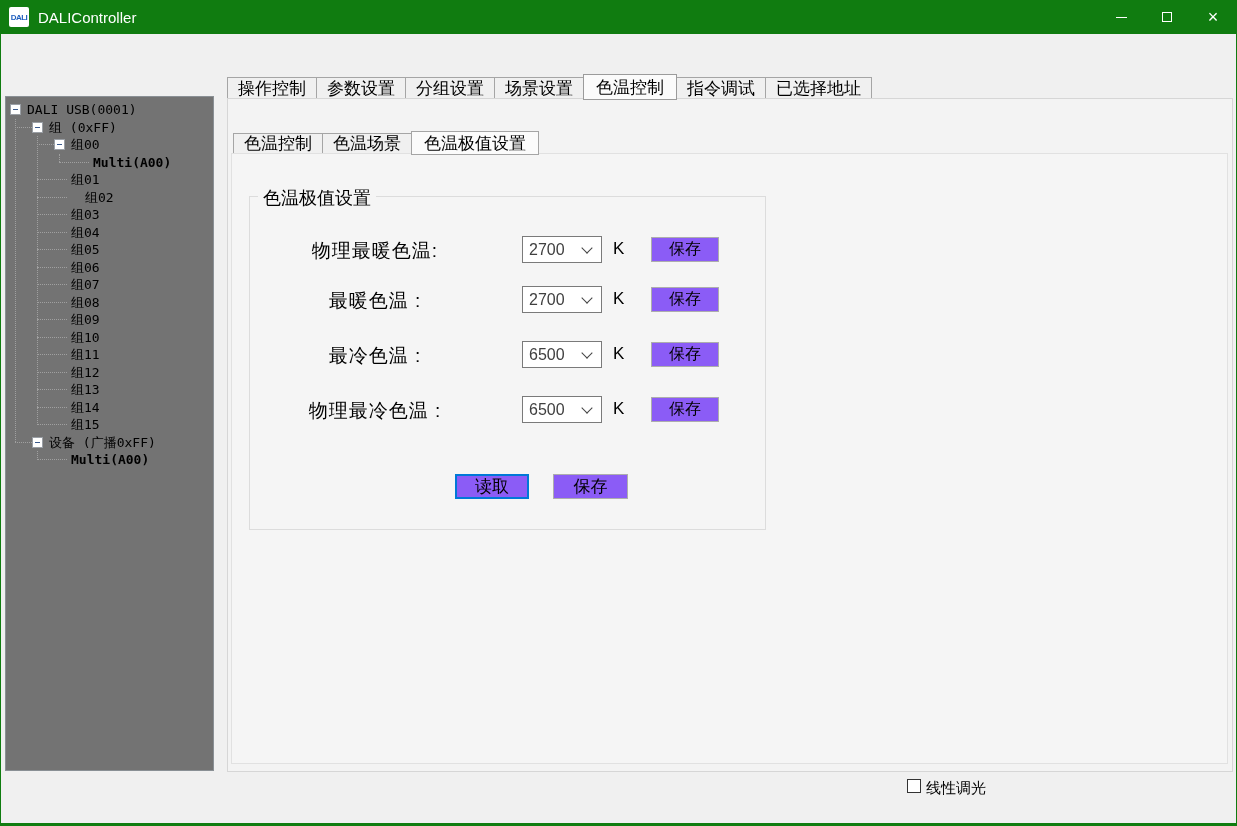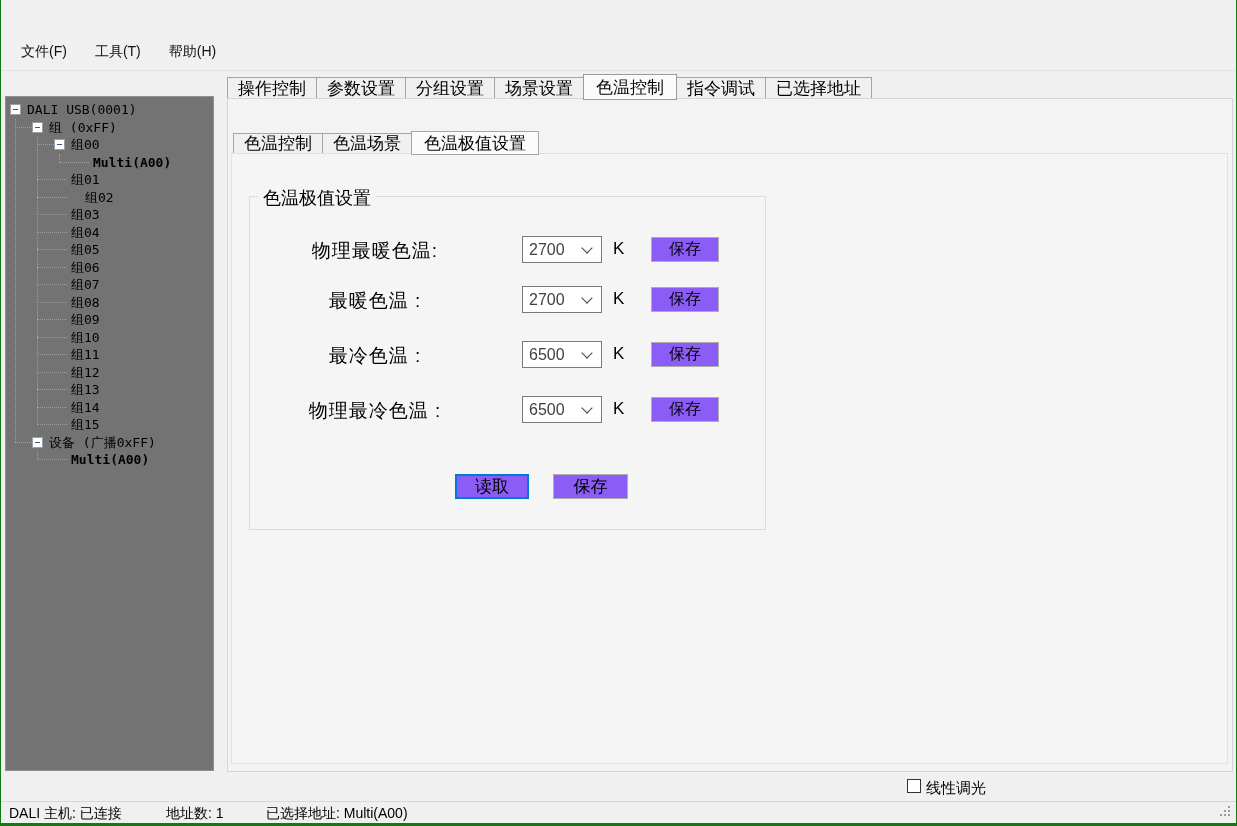--- a/index.html
+++ b/index.html
@@ -85,26 +85,36 @@
   .status-item { position:absolute; top:3px; white-space:nowrap; }
   .bottom-edge { position:absolute; left:0; right:0; bottom:0; height:3px; background:#107C10; }
   .resize-grip { position:absolute; right:6px; bottom:7px; width:2px; height:2px; background:#9a9a9a;
     box-shadow:-4px 0 #9a9a9a,-8px 0 #9a9a9a,0 -4px #9a9a9a,-4px -4px #9a9a9a,0 -8px #9a9a9a; }
 </style>
 </head>
 <body>
 
 <div class="window">
 
-
-  <div class="menubar" id="menubar">
-      <div class="menu-item">文件(F)</div>
-      <div class="menu-item">工具(T)</div>
-      <div class="menu-item">帮助(H)</div>
+  <div class="titlebar">
+    <div class="app-icon">DALI</div>
+    <div class="title-text">DALIController</div>
+    <div class="win-controls">
+      <div class="win-btn">
+        <span class="glyph-min"></span>
+      </div>
+      <div class="win-btn">
+        <span class="glyph-max"></span>
+      </div>
+      <div class="win-btn">
+        <span class="glyph-close">×</span>
+      </div>
     </div>
+  </div>
+
 
   <div class="tree-panel">
     <div class="tree-inner" id="tree">
         <div class="tree-row">
           <span class="tree-expander" style="left: 4px;">
             <i></i>
           </span>
           <span class="tree-label" style="left: 21px;">DALI USB(0001)</span>
         </div>
         <div class="tree-row">
@@ -255,20 +265,14 @@
       </div>
     <div class="btn btn-read">读取</div>
     <div class="btn btn-save-main">保存</div>
   </div>
 
   <div class="footer-check">
     <span class="checkbox-box"></span>
     <span class="checkbox-label">线性调光</span>
   </div>
 
-  <div class="statusbar" id="statusbar">
-    <span class="resize-grip"></span>
-  <span class="status-item" style="left: 8px;">DALI 主机: 已连接</span>
-      <span class="status-item" style="left: 165px;">地址数: 1</span>
-      <span class="status-item" style="left: 265px;">已选择地址: Multi(A00)</span>
-    </div>
   <div class="bottom-edge"></div>
 </div>
 
 </body></html>

